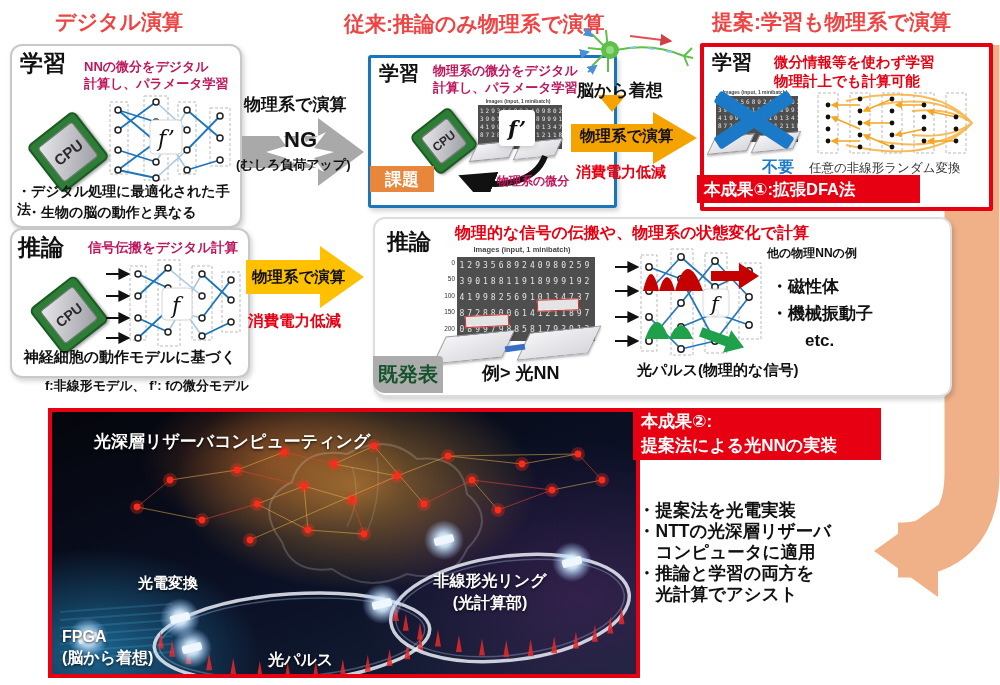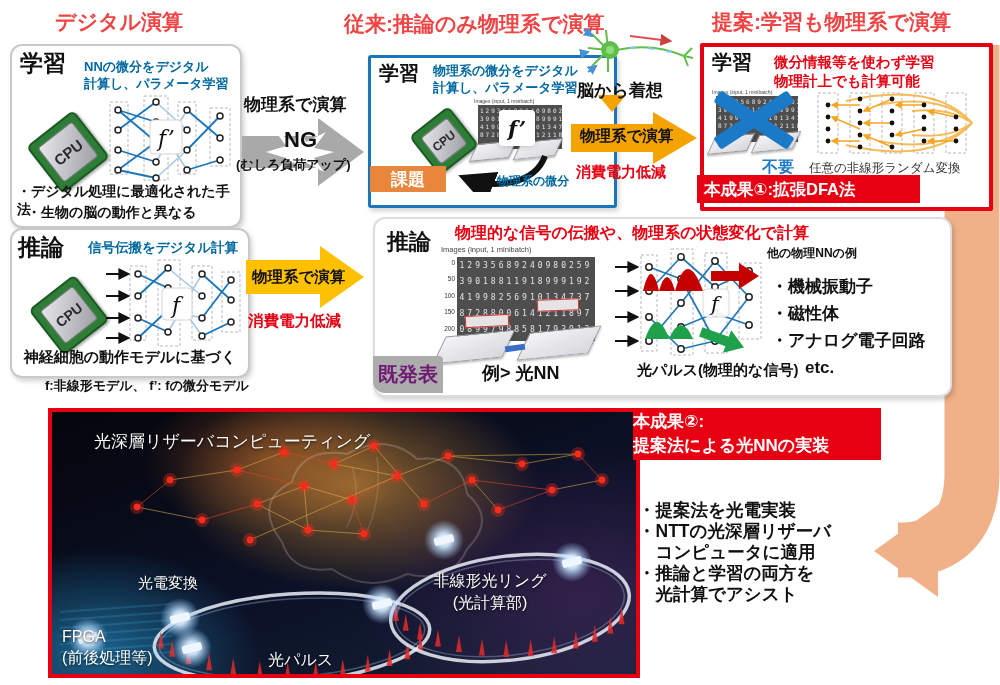--- a/index.html
+++ b/index.html
@@ -1,59 +1,59 @@
 <!DOCTYPE html>
 <html><head>
 <meta charset="utf-8">
 <style>
   html,body{margin:0;padding:0;background:#fff;}
   #slide{position:relative;width:1000px;height:685px;background:#fff;overflow:hidden;
          font-family:"Liberation Sans","DejaVu Sans",sans-serif;color:#111;}
   .abs{position:absolute;}
   .pre{white-space:pre-line;}
   .b{font-weight:bold;}
-  .blue{color:#0369a1;}
+  .blue{color:#be185d;}
   .red{color:#e60012;}
   .hdr{font-size:21px;font-weight:bold;color:#ef4444;}
   .softbox{position:absolute;background:#fff;border:2px solid #c9c9c9;border-radius:12px;
            box-shadow:2px 3px 5px rgba(0,0,0,.18);z-index:1;}
   .bluebox{position:absolute;background:#fff;border:3px solid #1b75bb;border-radius:3px;
            box-shadow:2px 3px 5px rgba(0,0,0,.18);z-index:1;}
   .redbox{position:absolute;background:#fff;border:4px solid #e60012;border-radius:2px;z-index:1;}
   .banner{position:absolute;background:#e60012;color:#fff;font-weight:bold;z-index:3;}
   .tag-orange{position:absolute;background:#e8873b;color:#fff;font-weight:bold;z-index:2;
               display:flex;align-items:center;justify-content:center;}
-  .tag-gray{position:absolute;background:#acacac;color:#701a75;font-weight:bold;z-index:2;
+  .tag-gray{position:absolute;background:#acacac;color:#14532d;font-weight:bold;z-index:2;
             display:flex;align-items:center;justify-content:center;border-radius:0 4px 0 12px;}
   .cpu{position:absolute;transform:rotate(-38deg);background:#2e7d36;border:2px solid #1c5a24;
        border-radius:6px;box-shadow:1px 2px 3px rgba(0,0,0,.35);}
   .cpu .die{position:absolute;inset:6px;background:linear-gradient(135deg,#e6e6ea,#9fa0a6);
        border:1px solid #7a7a80;border-radius:4px;display:flex;align-items:center;
        justify-content:center;font-weight:bold;color:#2a2a2a;}
   .dash{fill:none;stroke:#b9b9b9;stroke-width:1;stroke-dasharray:3,2;}
   .fbox{fill:#fff;stroke:#d5d5d5;stroke-width:1;}
   .ftext{font-family:"DejaVu Serif","Liberation Serif",serif;font-style:italic;fill:#111;}
   .mnist{position:absolute;z-index:2;}
-  .ms-title{position:absolute;width:100%;text-align:left;color:#444;}
+  .ms-title{position:absolute;width:100%;text-align:center;color:#444;font-weight:bold;}
   .ms-grid{position:absolute;background:#4e4e4e;overflow:hidden;color:#e4e4e4;
            font-family:"DejaVu Sans Mono","Liberation Mono",monospace;}
   .ms-grid div{white-space:nowrap;text-align:center;}
   .chip{position:absolute;background:linear-gradient(160deg,#f5f5f7,#d7d7dd);
         border:1px solid #9a9aa2;transform:skewX(-30deg) rotate(-6deg);
         box-shadow:1px 2px 2px rgba(0,0,0,.25);z-index:3;}
   .stamp{position:absolute;border:1px solid #d03030;background:rgba(255,255,255,.85);z-index:3;}
   .xbar{position:absolute;width:88px;height:14px;background:#1b7ac8;border-radius:3px;z-index:4;}
   .photo{position:absolute;left:48px;top:408px;width:584px;height:262px;border:4px solid #e60012;z-index:1;
      background:
       radial-gradient(260px 150px at 52% 28%, rgba(255,170,60,.55), transparent 70%),
       radial-gradient(190px 110px at 38% 18%, rgba(255,120,40,.35), transparent 70%),
       radial-gradient(230px 150px at 8% 92%, rgba(40,170,230,.55), transparent 70%),
       radial-gradient(320px 220px at 90% 70%, rgba(130,50,140,.30), transparent 70%),
       linear-gradient(160deg,#05060c,#0b1126 55%,#152238);}
-  .plabel{position:absolute;color:#fff;font-weight:normal;z-index:4;text-shadow:0 1px 3px rgba(0,0,0,.8);}
+  .plabel{position:absolute;color:#fff;font-weight:bold;z-index:4;text-shadow:0 1px 3px rgba(0,0,0,.8);}
 </style>
 </head>
 <body>
 
 <div id="slide">
 
   <svg width="0" height="0" style="position:absolute">
     <defs>
       <marker id="mkb" viewBox="0 0 10 10" refX="8" refY="5" markerWidth="6" markerHeight="6" orient="auto">
           <path d="M0,0L10,5L0,10z" fill="#111"></path>
@@ -222,21 +222,21 @@
       <div class="chip" style="left:44px;top:42px;width:38px;height:16px"></div>
     </div>
     <div class="abs" style="left:128px;top:52px;width:36px;height:36px;background:#fff;box-shadow:0 0 6px rgba(0,0,0,.25);border-radius:4px;z-index:3;display:flex;align-items:center;justify-content:center">
       <span class="ftext" style="font-family:'DejaVu Serif',serif;font-style:italic;font-size:21px;font-weight:bold">f’</span>
     </div>
     <svg class="abs" style="left:78px;top:92px;z-index:3" width="104" height="42" viewBox="0 0 104 42">
       <path d="M96,6 C86,34 46,40 16,28" stroke="#111" stroke-width="6" fill="none" marker-end="url(#mkb)"></path>
     </svg>
     <div class="abs b blue" style="left:126px;top:115px;font-size:12px;z-index:3">物理系の微分</div>
   </div>
-  <div class="tag-orange" style="left:370px;top:166px;width:76px;height:26px;font-size:17px">課題</div>
+  <div class="tag-orange" style="left:370px;top:166px;width:64px;height:26px;font-size:17px">課題</div>
 
   <svg class="abs" style="left:578px;top:26px;z-index:2" width="118" height="52" viewBox="0 0 118 52">
     <g stroke="#5fbf4a" stroke-width="2" fill="none">
       <line x1="30" y1="24" x2="14" y2="8"></line>
         <line x1="30" y1="24" x2="10" y2="22"></line>
         <line x1="30" y1="24" x2="14" y2="40"></line>
         <line x1="30" y1="24" x2="28" y2="4"></line>
         <line x1="30" y1="24" x2="30" y2="46"></line>
       <path d="M38,24 C66,18 88,22 106,30"></path>
       <path d="M106,30 L114,22 M106,30 L115,32 M106,30 L110,40"></path>
@@ -418,23 +418,22 @@
       <path d="M30,94 Q42,60 54,94 Q66,66 78,94 Z" fill="#1fa04a"></path>
       <g transform="rotate(20 108 96)">
           <polygon points="84,90 112,90 112,83 130,95 112,107 112,100 84,100" fill="#1fa04a"></polygon>
         </g>
       <rect x="88" y="44" width="26" height="28" rx="4" fill="#fff" opacity=".92" stroke="#d5d5d5"></rect>
       <text class="ftext" x="96" y="66" font-size="21">f</text>
     </svg>
     <div class="abs b" style="left:262px;top:142px;font-size:15px">光パルス(物理的な信号)</div>
     <div class="abs b" style="left:392px;top:26px;font-size:12px">他の物理NNの例</div>
     <div class="abs b" style="left:396px;top:54px;font-size:17px;line-height:27px">
+      <div>・磁性体</div>
       <div>・機械振動子</div>
-      <div>・磁性体</div>
-      <div>・アナログ電子回路</div>
       <div>　　etc.</div>
     </div>
   </div>
   <div class="tag-gray" style="left:373px;top:356px;width:70px;height:37px;font-size:20px;border-radius:0 4px 0 12px">既発表</div>
 
   <div class="photo">
     <svg id="photo-svg" width="584" height="262" style="position:absolute;left:0;top:0;z-index:2">
         <path d="M230,130 q-30,-40 10,-60 q10,-35 55,-28 q40,-22 70,5 q45,-5 50,35 q30,25 0,55 q-15,35 -60,25 q-40,20 -75,-5 q-40,5 -50,-27z" fill="none" stroke="rgba(255,255,255,.18)" stroke-width="2"></path>
         <path d="M300,55 q10,30 -5,60 m30,-70 q5,40 -10,75" fill="none" stroke="rgba(255,255,255,.12)" stroke-width="1.5"></path>
         <line x1="85" y1="95" x2="118" y2="68" stroke="rgba(220,70,45,.6)" stroke-width="1"></line>
@@ -555,27 +554,27 @@
         <line x1="8" y1="208" x2="120" y2="200" stroke="rgba(90,200,240,.18)" stroke-width="2"></line>
         <line x1="8" y1="216" x2="120" y2="208" stroke="rgba(90,200,240,.18)" stroke-width="2"></line>
         <line x1="8" y1="224" x2="120" y2="216" stroke="rgba(90,200,240,.18)" stroke-width="2"></line>
         <line x1="8" y1="232" x2="120" y2="224" stroke="rgba(90,200,240,.18)" stroke-width="2"></line>
         <line x1="8" y1="240" x2="120" y2="232" stroke="rgba(90,200,240,.18)" stroke-width="2"></line>
         <line x1="8" y1="248" x2="120" y2="240" stroke="rgba(90,200,240,.18)" stroke-width="2"></line>
       </svg>
     <div class="plabel" style="left:42px;top:18px;font-size:17px">光深層リザーバコンピューティング</div>
     <div class="plabel" style="left:86px;top:162px;font-size:15px">光電変換</div>
     <div class="plabel pre" style="left:10px;top:214px;font-size:16px;line-height:21px">FPGA
-(前後処理等)</div>
+(脳から着想)</div>
     <div class="plabel" style="left:216px;top:238px;font-size:16px">光パルス</div>
     <div class="plabel pre" style="left:368px;top:158px;font-size:16px;line-height:22px;text-align:center;width:140px">非線形光リング
 (光計算部)</div>
   </div>
 
-  <div class="banner pre" style="left:633px;top:408px;width:248px;height:52px;font-size:17px;line-height:24px;padding:2px 0 0 0;box-sizing:border-box">本成果②:
+  <div class="banner pre" style="left:633px;top:408px;width:248px;height:52px;font-size:17px;line-height:24px;padding:2px 0 0 8px;box-sizing:border-box">本成果②:
 提案法による光NNの実装</div>
   <div class="abs b" style="left:638px;top:500px;font-size:17.5px;line-height:21px;z-index:2">
     <div>・提案法を光電実装</div>
     <div>・NTTの光深層リザーバ</div>
     <div>　コンピュータに適用</div>
     <div>・推論と学習の両方を</div>
     <div>　光計算でアシスト</div>
   </div>
 
 </div>

